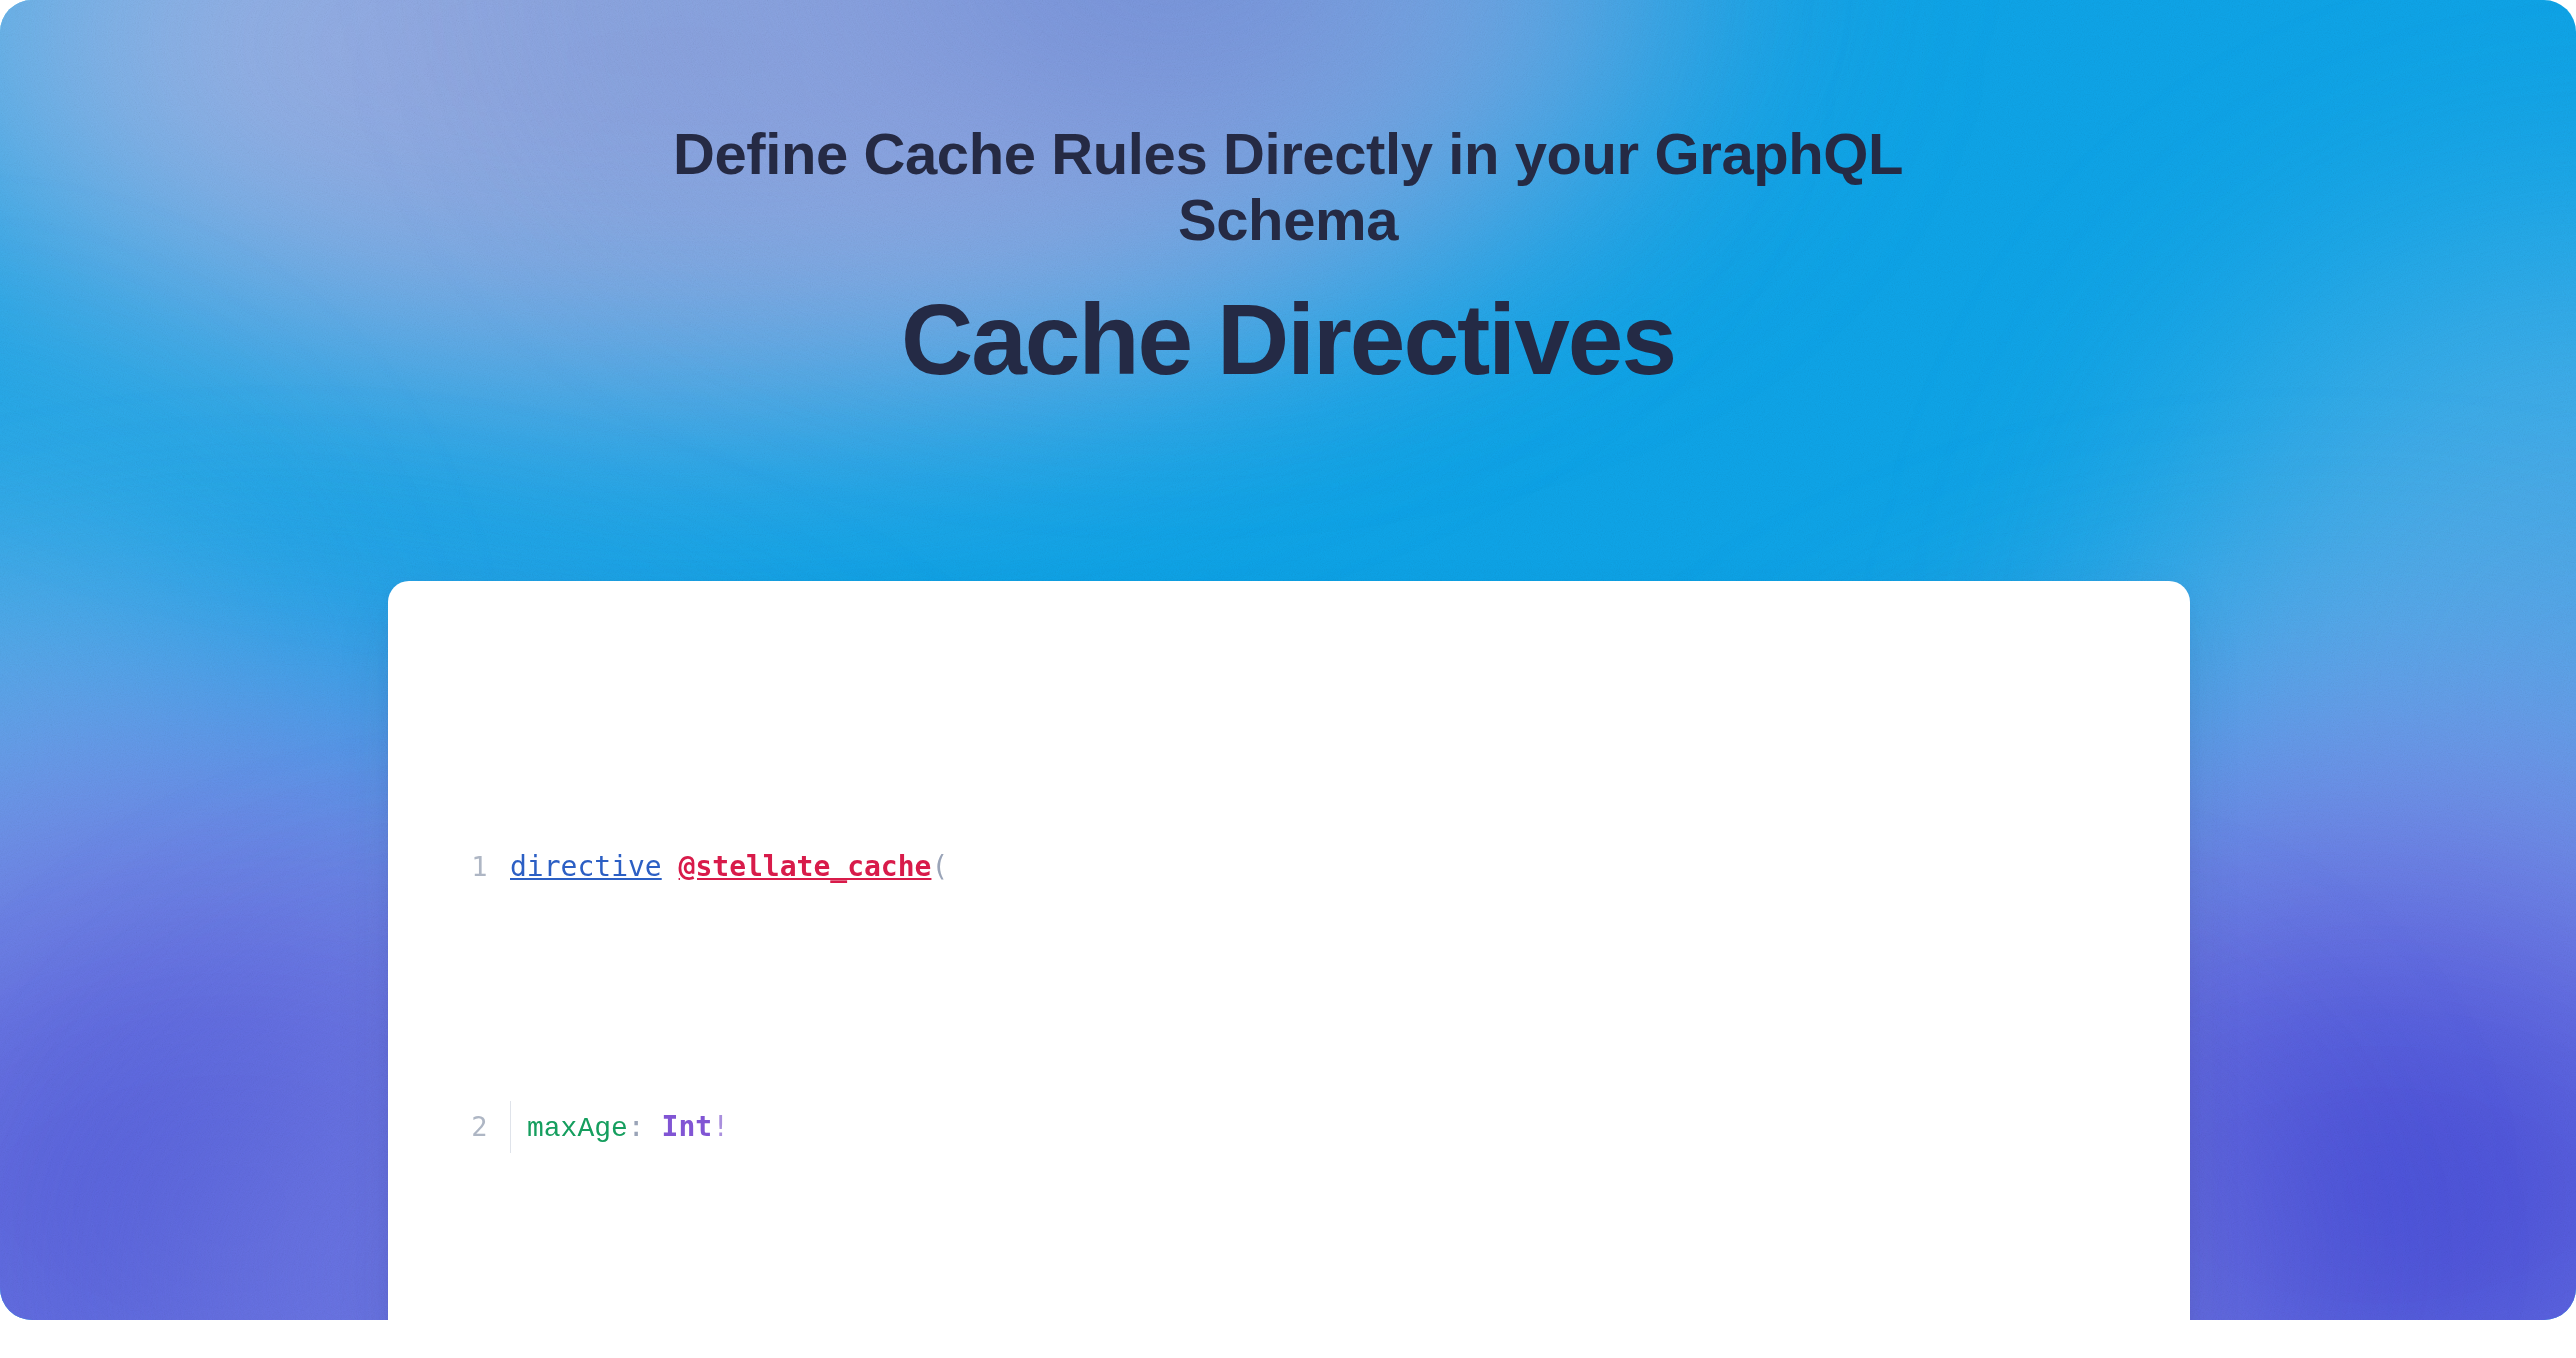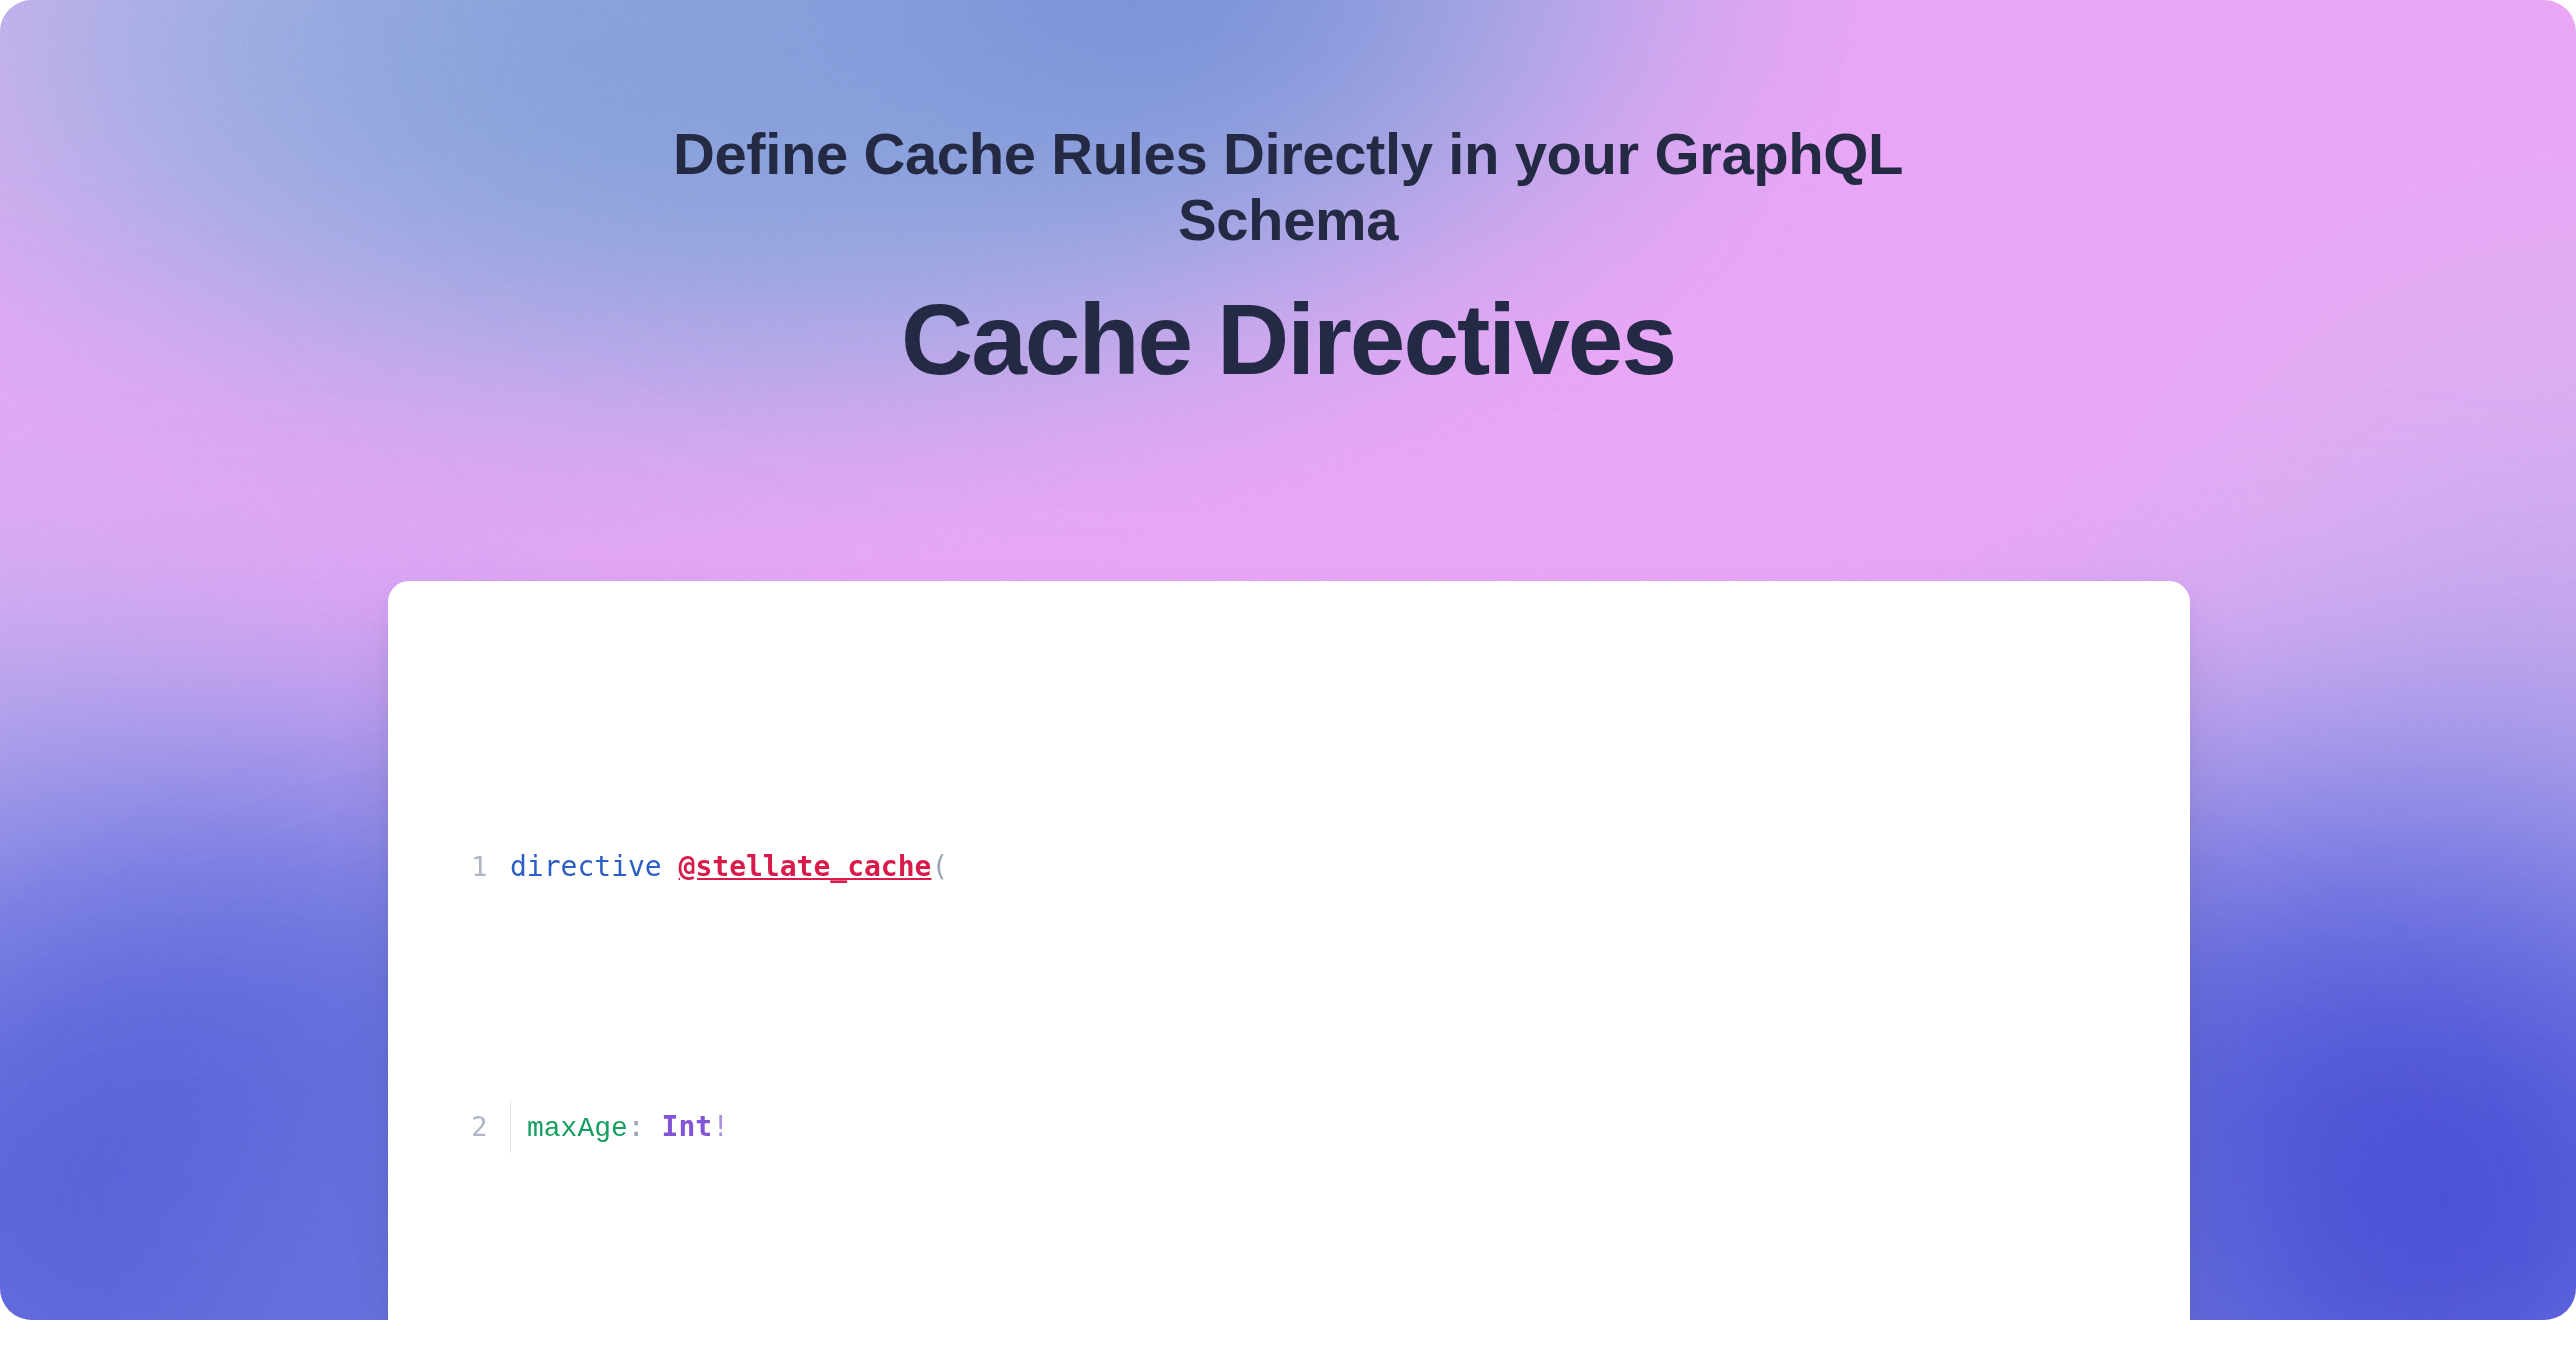--- a/index.html
+++ b/index.html
@@ -10,21 +10,21 @@
     background:#ffffff;
     font-family:"Liberation Sans", sans-serif;
   }
 
   
   #slide {
     position:relative;
     width:2576px; height:1320px;
     border-radius:32px;
     overflow:hidden;
-    background:#f0abfc;
+    background:#0ea5e9;
     isolation:isolate;
   }
 
   
   .blob { position:absolute; border-radius:50%; filter:blur(121px); pointer-events:none; }
 
   .blob-top-left {
     top:-451px; left:-242px;
     width:1852px; height:845px;
     background:radial-gradient(ellipse at 50% 60%, #7e9bdd 0%, #9db2e6 38%, rgba(185,200,238,0.45) 62%, rgba(255,255,255,0) 80%);
@@ -145,21 +145,21 @@
     border-left:1.6px solid #dfe3ea;
     height:52px;
     vertical-align:top;
     position:relative;
     top:0;
   }
   .gsp { display:inline-block; }
   .gsp-1 { width:16px; }
 
   
-  .kw   { color:#2c5fc4; }            
+  .kw   { color:#2c5fc4;text-decoration:underline; }            
   .dir  { color:#d81b4a; font-weight:700;text-decoration:underline; } 
   .fld  { color:#159e5e;font-family:Liberation Mono, monospace; }            
   .typ  { color:#8155d4;font-weight:bold; }            
   .bang { color:#a98fdd; }            
   .pun  { color:#9aa4b8; } 
 </style>
 </head>
 <body>
 
 <div id="slide">

